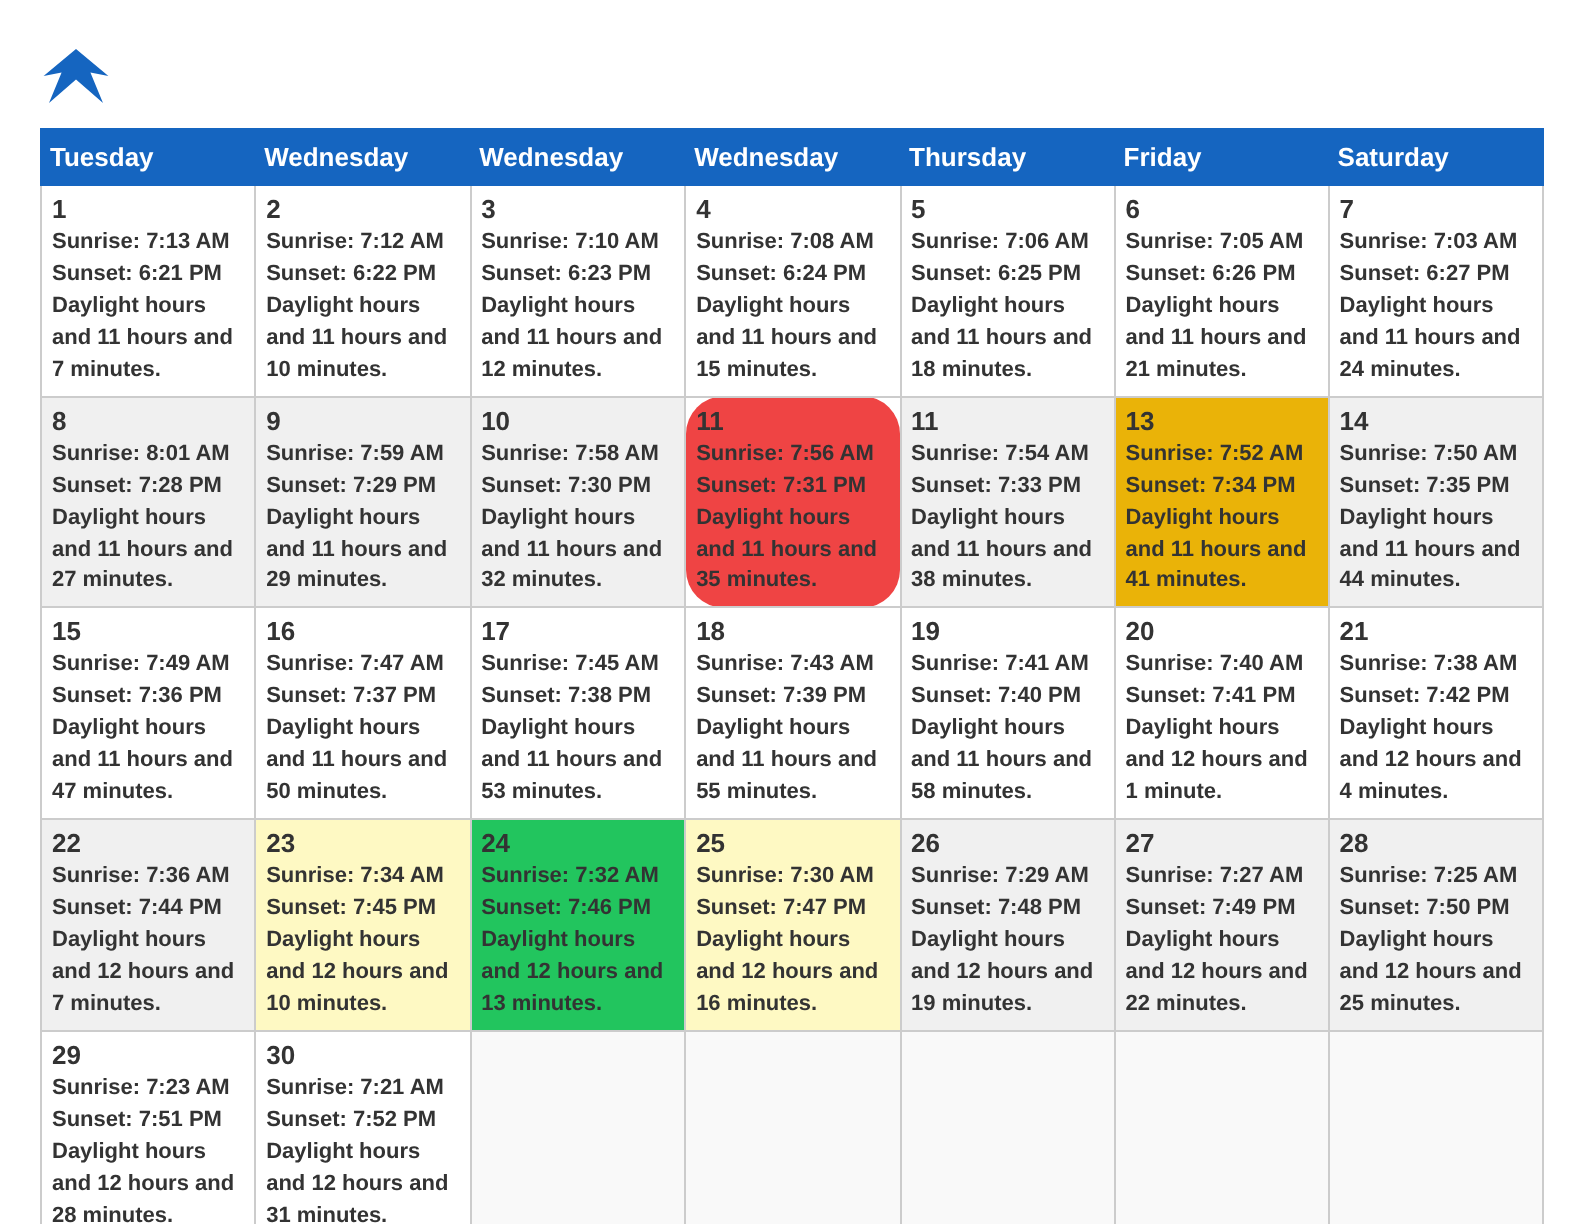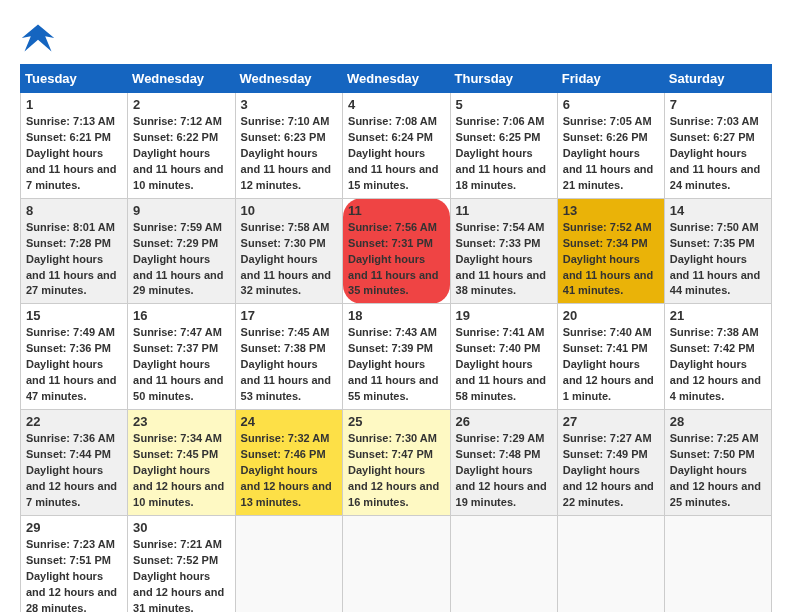--- a/index.html
+++ b/index.html
@@ -217,21 +217,21 @@
       </tr>
       <tr>
         <td style="background: rgb(240, 240, 240);">
         <span class="day-num">22</span>
         <span class="cell-text">Sunrise: 7:36 AM<br>Sunset: 7:44 PM<br>Daylight hours<br>and 12 hours and 7 minutes.</span>
       </td>
         <td style="background: #fef9c3;">
         <span class="day-num">23</span>
         <span class="cell-text">Sunrise: 7:34 AM<br>Sunset: 7:45 PM<br>Daylight hours<br>and 12 hours and 10 minutes.</span>
       </td>
-        <td style="background: #fde047;">
+        <td style="background: #22c55e;">
         <span class="day-num">24</span>
         <span class="cell-text">Sunrise: 7:32 AM<br>Sunset: 7:46 PM<br>Daylight hours<br>and 12 hours and 13 minutes.</span>
       </td>
         <td style="background: #fef9c3;">
         <span class="day-num">25</span>
         <span class="cell-text">Sunrise: 7:30 AM<br>Sunset: 7:47 PM<br>Daylight hours<br>and 12 hours and 16 minutes.</span>
       </td>
         <td style="background: rgb(240, 240, 240); margin-top: 48px;">
         <span class="day-num">26</span>
         <span class="cell-text">Sunrise: 7:29 AM<br>Sunset: 7:48 PM<br>Daylight hours<br>and 12 hours and 19 minutes.</span>

